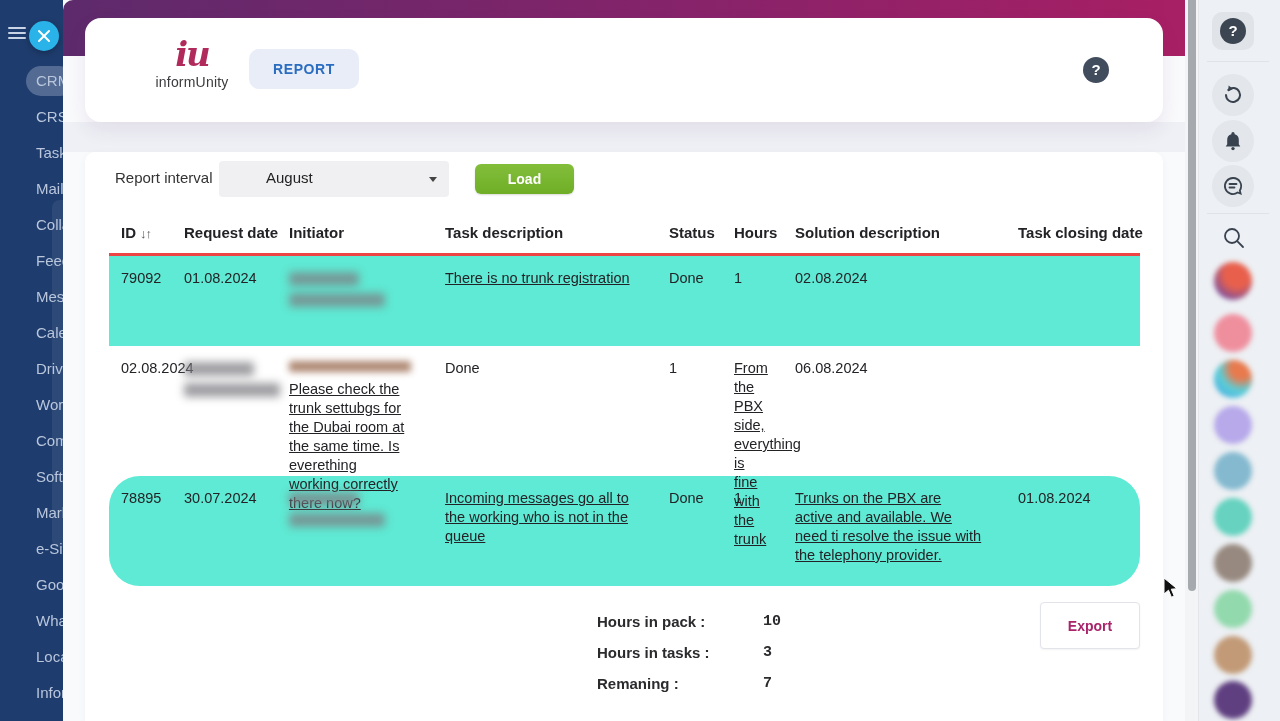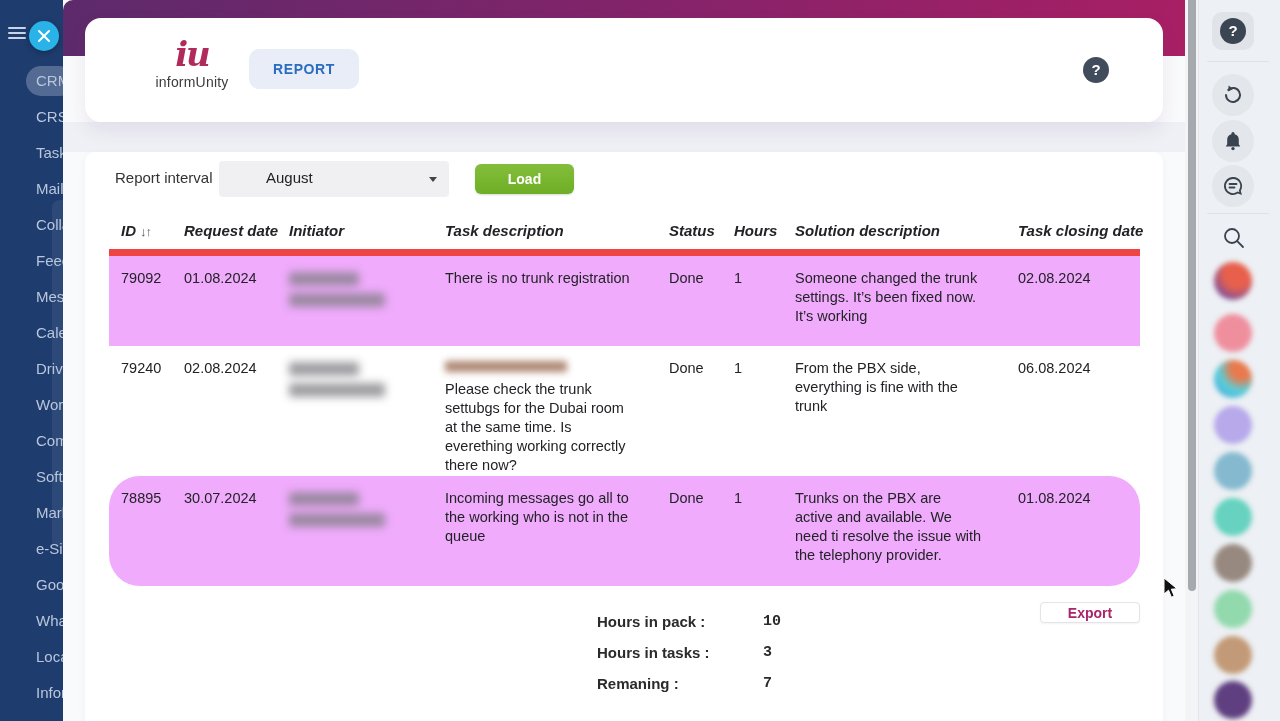--- a/index.html
+++ b/index.html
@@ -33,36 +33,36 @@
   #contentCard{position:absolute;left:22px;top:152px;width:1078px;height:569px;background:#fff;border-radius:10px 10px 0 0;box-shadow:0 2px 8px rgba(60,60,90,.04);}
   #intervalLabel{position:absolute;left:30px;top:17px;font-size:15px;color:#333;}
   #intervalSelect{position:absolute;left:134px;top:9px;width:230px;height:36px;background:#f0f0f2;border-radius:4px;cursor:pointer;}
   #intervalSelect .val{position:absolute;left:14px;top:8px;font-size:15px;font-weight:400;color:#222;margin-left:33px;}
   #intervalSelect .caret{position:absolute;right:12px;top:16px;width:0;height:0;border-left:4px solid transparent;border-right:4px solid transparent;border-top:5px solid #444;}
   #loadBtn{position:absolute;left:390px;top:12px;width:99px;height:30px;border:none;border-radius:6px;background:linear-gradient(180deg,#83be3b,#6fae26);color:#fff;font-weight:700;font-size:14px;cursor:pointer;box-shadow:0 1px 2px rgba(0,0,0,.15);}
 
   
   #tbl{position:absolute;left:24px;top:60px;width:1031px;}
   .trow{display:grid;grid-template-columns:63px 105px 156px 224px 65px 61px 223px 1fr;padding-left:12px;}
-  .thead{height:44px;align-items:center;border-bottom:7px solid #ef4444;font-style:italic;}
+  .thead{height:44px;align-items:center;border-bottom:3px solid #ef4444;}
   .thead .hc{font-size:15px;font-weight:700;color:#232327;white-space:nowrap;}
   .sort{font-size:13px;color:#555;font-weight:400;margin-left:4px;letter-spacing:-1px;cursor:pointer;}
   .tbody-row .cell{padding-top:13px;font-size:14.5px;line-height:19px;color:#232327;padding-right:10px;}
-  .tbody-row .wrapcell{padding-right:36px;}
-  .shaded{background:#f0abfc;}
+  .tbody-row .wrapcell{padding-right:36px;text-decoration:underline;}
+  .shaded{background:#5eead4;}
   .r1{height:90px;}.r2{height:130px;}.r3{height:110px;border-radius:31px;}
   .blur-line{border-radius:2px;background:#7e7e84;opacity:.75;filter:blur(4px);}
   .init-b1{width:70px;height:14px;margin:3px 0 7px;}
   .init-b2{width:96px;height:14px;}
   .task-prefix{width:122px;height:11px;background:#9a6a50;margin:2px 0 8px;filter:blur(3.5px);opacity:.8;}
 
   
   .sumlabel{position:absolute;left:512px;font-size:15px;font-weight:700;color:#2b2b2e;}
   .sumval{position:absolute;left:678px;font-size:15px;font-weight:700;color:#2b2b2e;font-family:Liberation Mono, monospace;}
-  #exportBtn{position:absolute;left:955px;top:450px;width:100px;height:21px;background:#fff;border:1px solid #e3e4e9;border-radius:4px;color:#a9246b;font-weight:700;font-size:14px;cursor:pointer;box-shadow:0 1px 2px rgba(0,0,0,.05);}
+  #exportBtn{position:absolute;left:955px;top:450px;width:100px;height:47px;background:#fff;border:1px solid #e3e4e9;border-radius:4px;color:#a9246b;font-weight:700;font-size:14px;cursor:pointer;box-shadow:0 1px 2px rgba(0,0,0,.05);}
 
   
   #scrollTrack{left:1185px;top:0;width:13px;height:721px;background:#f3f4f6;}
   #scrollThumb{position:absolute;left:3px;top:0;width:8px;height:591px;background:#a6a9ad;border-radius:0 0 4px 4px;cursor:pointer;}
 
   
   #rail{left:1198px;top:0;width:82px;height:721px;background:#edf0f4;border-left:1px solid #e3e5e9;}
   .rail-sq{position:absolute;left:13px;top:12px;width:42px;height:38px;border-radius:10px;background:#e0e3e8;cursor:pointer;}
   .rail-sq .qcirc{position:absolute;left:8px;top:6px;width:26px;height:26px;border-radius:50%;background:#3c4652;color:#fff;font-weight:700;font-size:15px;text-align:center;line-height:26px;}
   .rail-circ{position:absolute;left:13px;width:42px;height:42px;border-radius:50%;background:#e3e6ea;cursor:pointer;}
@@ -150,26 +150,24 @@
         <div class="trow tbody-row shaded r1">
           <div class="cell">79092</div>
           <div class="cell">01.08.2024</div>
           <div class="cell">
               <div class="blur-line init-b1"></div>
               <div class="blur-line init-b2"></div>
             </div>
           <div class="cell wrapcell">There is no trunk registration</div>
           <div class="cell">Done</div>
           <div class="cell">1</div>
-          <div class="cell wrapcell">Someone changed the trunk settings. It’s been fixed now. It’s working</div>
           <div class="cell">02.08.2024</div>
         </div>
 
         <div class="trow tbody-row r2">
-          <div class="cell">79240</div>
           <div class="cell">02.08.2024</div>
           <div class="cell">
               <div class="blur-line init-b1"></div>
               <div class="blur-line init-b2"></div>
             </div>
           <div class="cell wrapcell">
             <div class="blur-line task-prefix"></div>
             <div>Please check the trunk settubgs for the Dubai room at the same time. Is everething working correctly there now?</div>
           </div>
           <div class="cell">Done</div>

